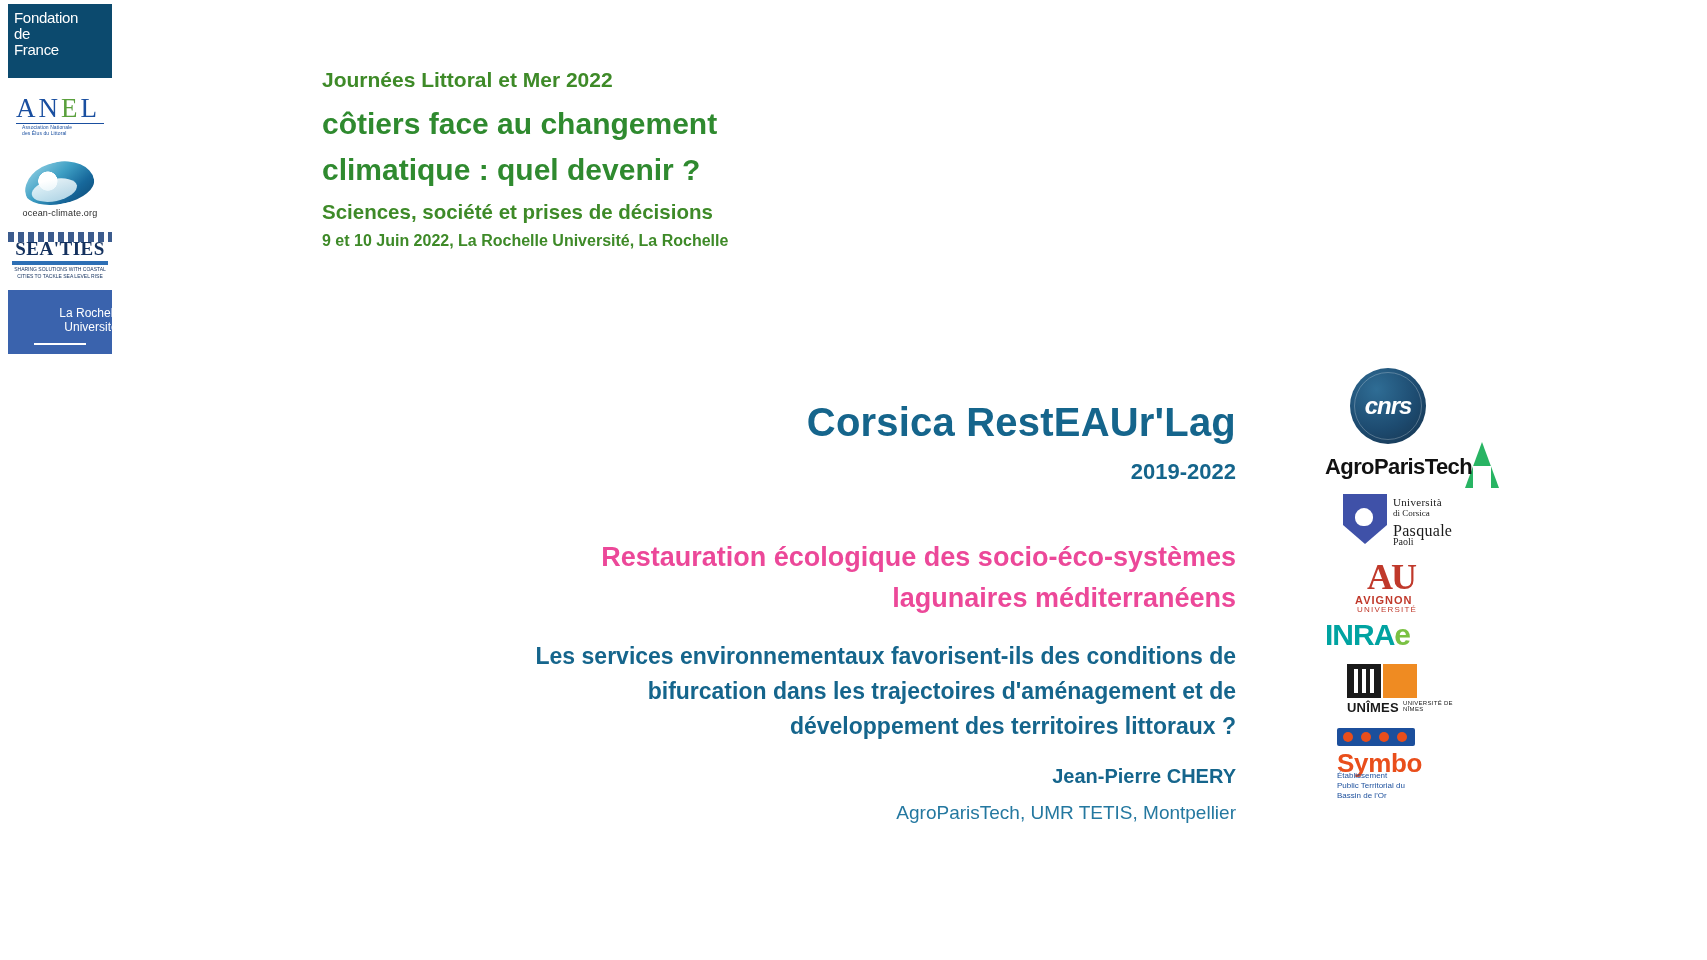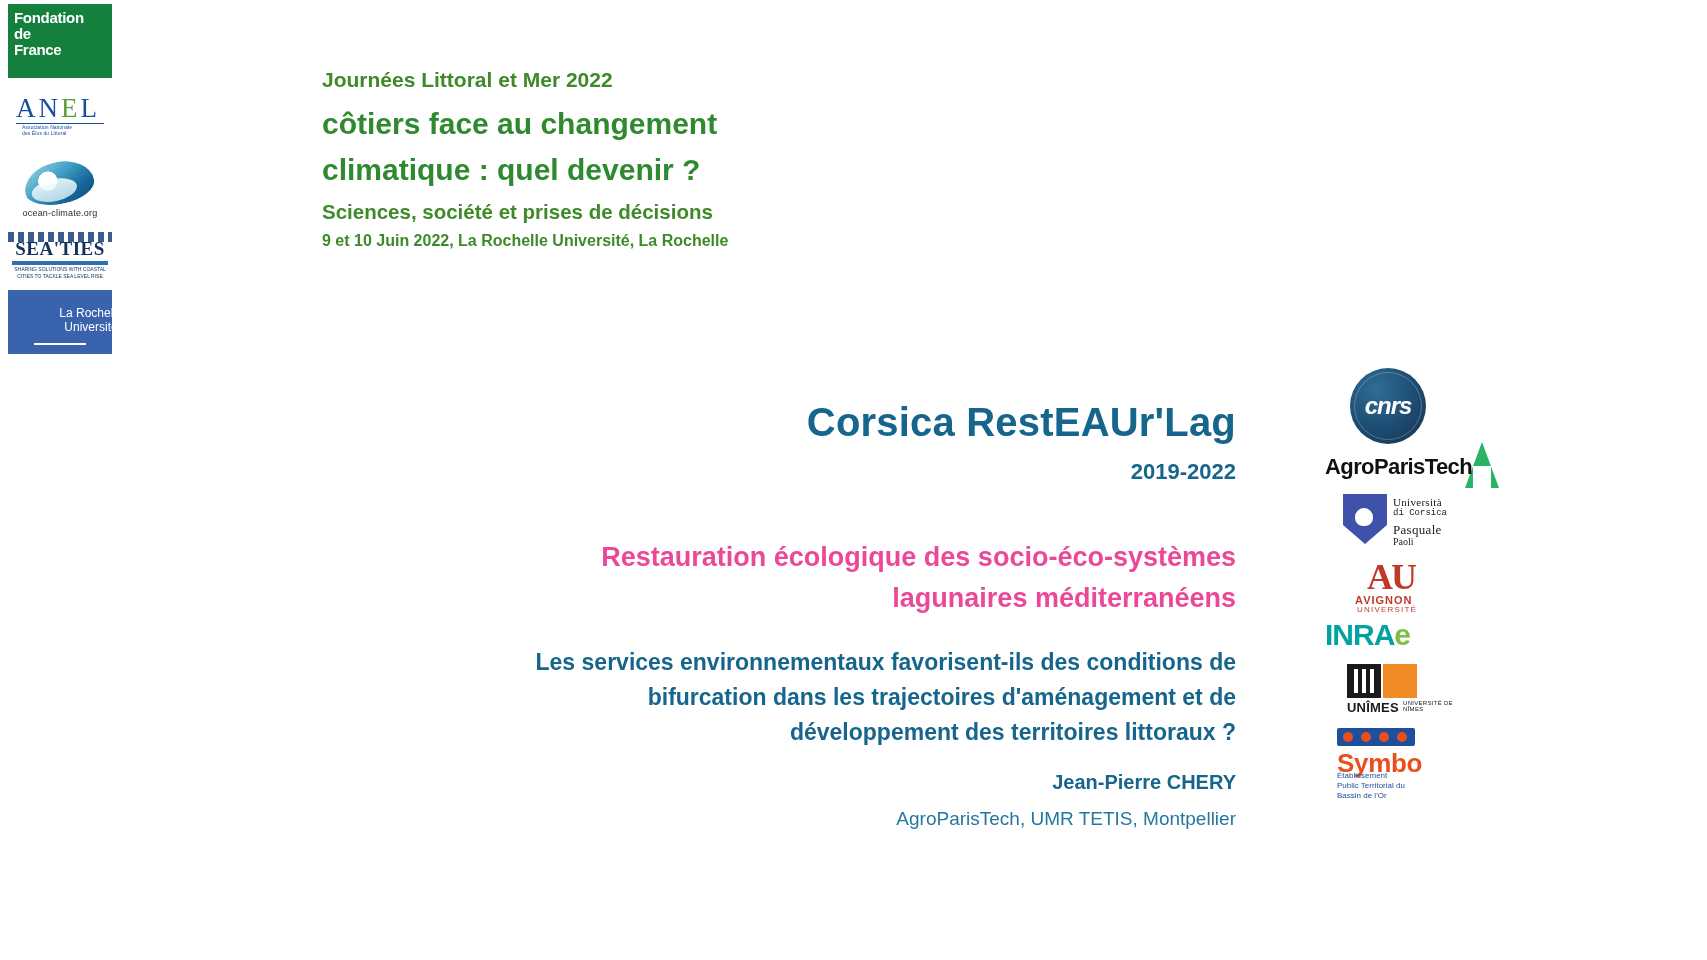--- a/index.html
+++ b/index.html
@@ -24,23 +24,23 @@
   }
   .logo-box {
     margin-bottom: 12px;
     position: relative;
   }
 
   
   .fdf {
     width: 104px;
     height: 74px;
-    background: #15803d;
+    background: #0c4a6e;
     color: #ffffff;
-    font-weight: bold;
+    font-weight: normal;
     font-size: 15px;
     line-height: 1.08;
     padding: 6px 0 0 6px;
     box-sizing: border-box;
     letter-spacing: -0.3px;
   }
 
   
   .anel {
     width: 104px;
@@ -242,21 +242,21 @@
     font-weight: bold;
     color: #ec4899;
     line-height: 1.52;
     margin-top: 52px;
   }
   .project-question {
     font-size: 23px;
     font-weight: bold;
     color: #15658c;
     line-height: 1.53;
-    margin-top: 26px;
+    margin-top: 20px;
   }
   .author {
     font-size: 20px;
     font-weight: bold;
     color: #15658c;
     margin-top: 20px;
   }
   .affiliation {
     font-size: 19px;
     color: #2478a0;
@@ -340,22 +340,22 @@
     clip-path: polygon(0 0, 100% 0, 100% 62%, 50% 100%, 0 62%);
   }
   .corse .head {
     position: absolute;
     left: 12px; top: 14px;
     width: 18px; height: 18px;
     background: #ffffff;
     border-radius: 50% 50% 45% 45%;
   }
   .corse .l1 { position:absolute; left:50px; top:6px; font-family:"Liberation Serif",serif; font-size:11px; color:#1a1a1a; letter-spacing:.3px;}
-  .corse .l2 { position:absolute; left:50px; top:18px; font-family:Liberation Mono, monospace; font-size:9px; color:#1a1a1a;}
-  .corse .l3 { position:absolute; left:50px; top:32px; font-family:"Liberation Serif",serif; font-size:13px; color:#1a1a1a; letter-spacing:.3px;}
+  .corse .l2 { position:absolute; left:50px; top:18px; font-family:Liberation Serif, serif; font-size:9px; color:#1a1a1a;}
+  .corse .l3 { position:absolute; left:50px; top:32px; font-family:"Liberation Serif",serif; font-size:16px; color:#1a1a1a; letter-spacing:.3px;}
   .corse .l4 { position:absolute; left:50px; top:46px; font-family:"Liberation Serif",serif; font-size:10px; color:#1a1a1a;}
 
   
   .avignon { width: 120px; height: 56px; position: relative; margin-left: 10px;}
   .avignon .g {
     position: absolute; left: 18px; top: 0;
     font-family: "Liberation Serif", serif;
     font-weight: bold;
     font-size: 36px;
     color: #c0392b;

